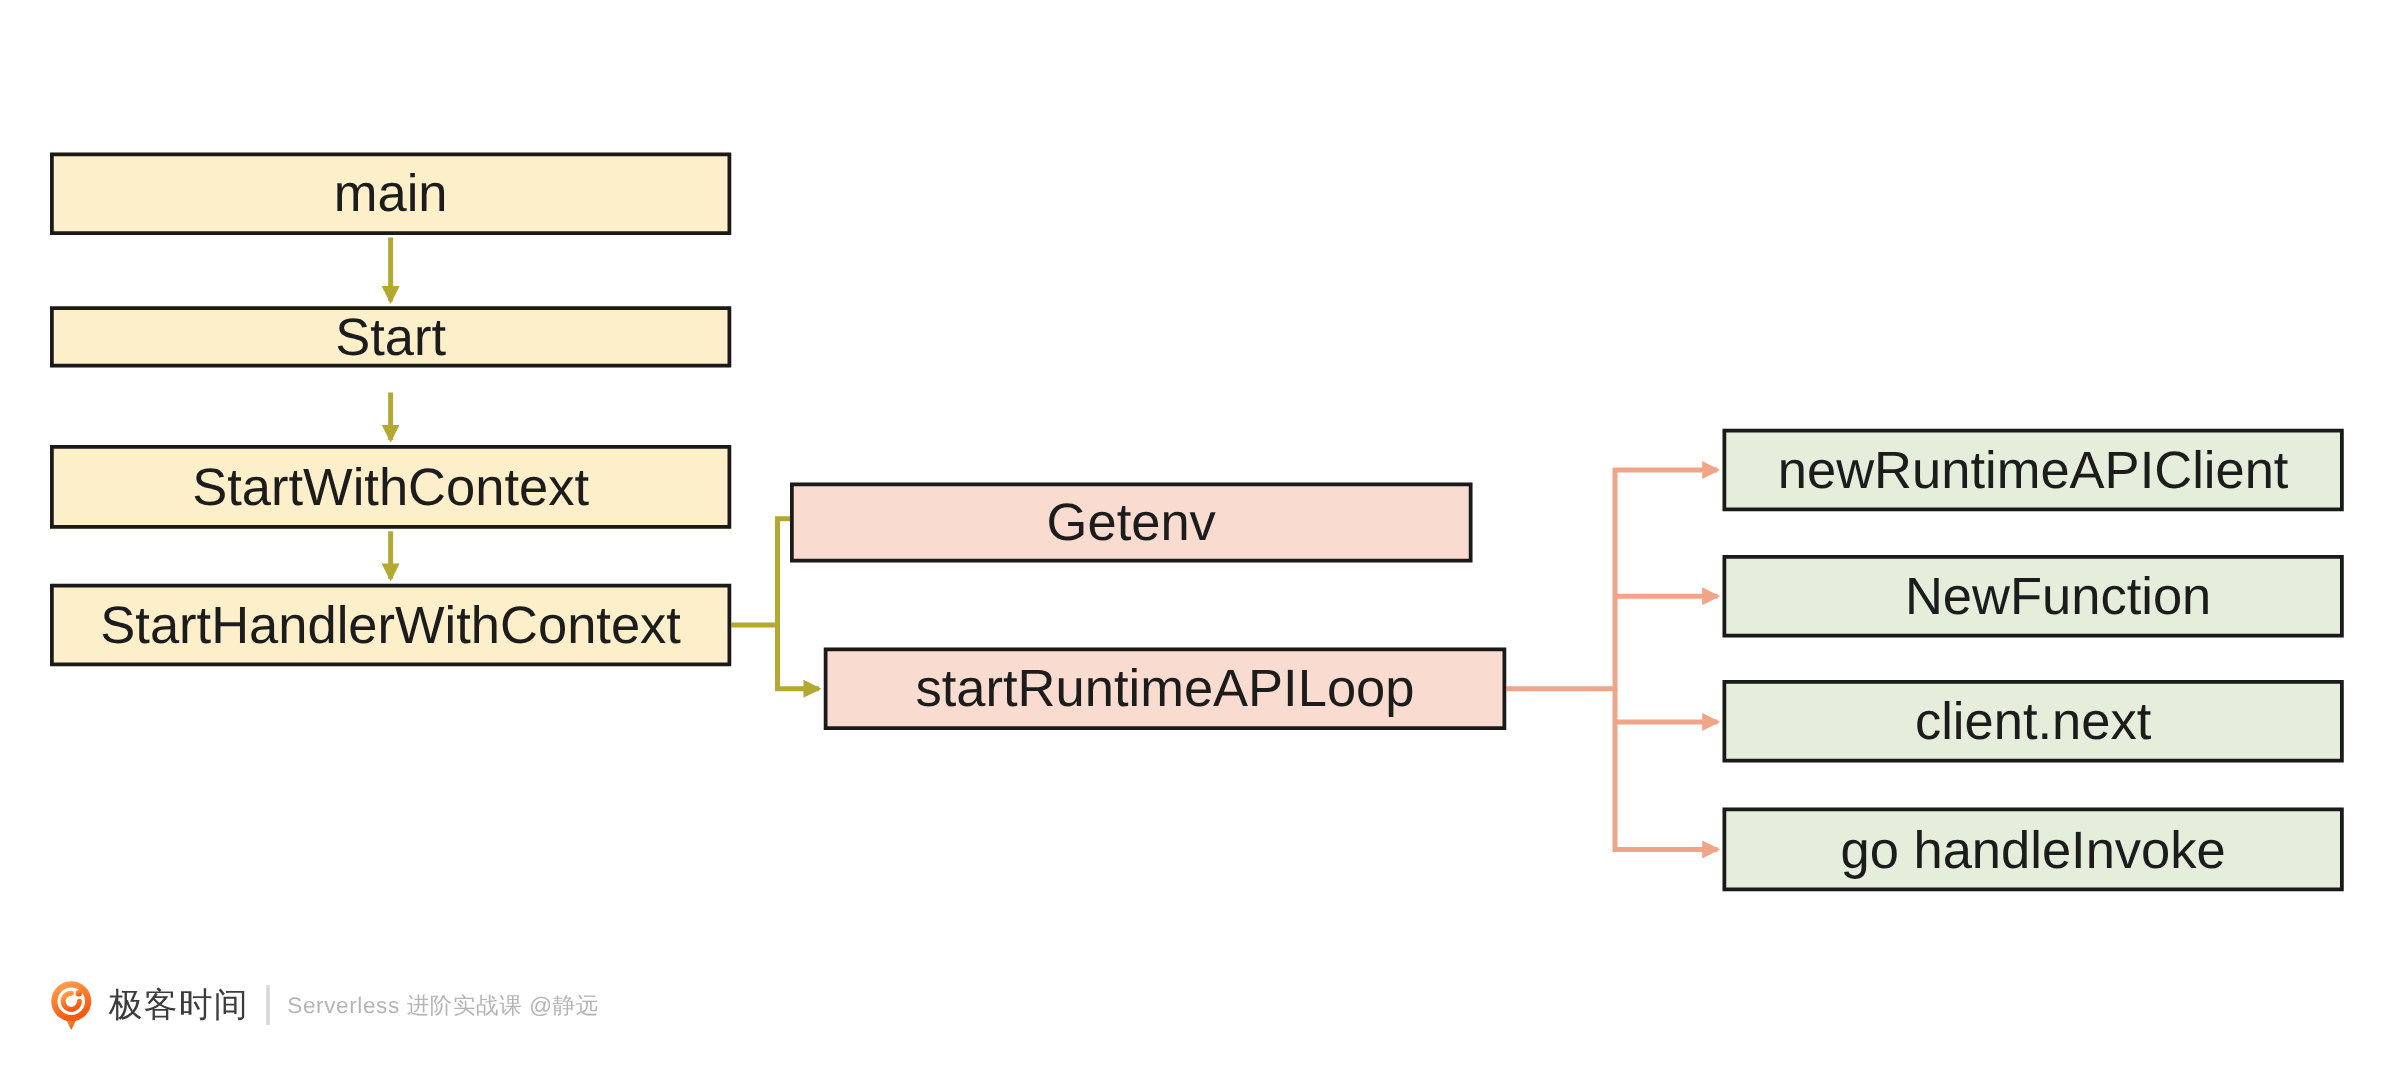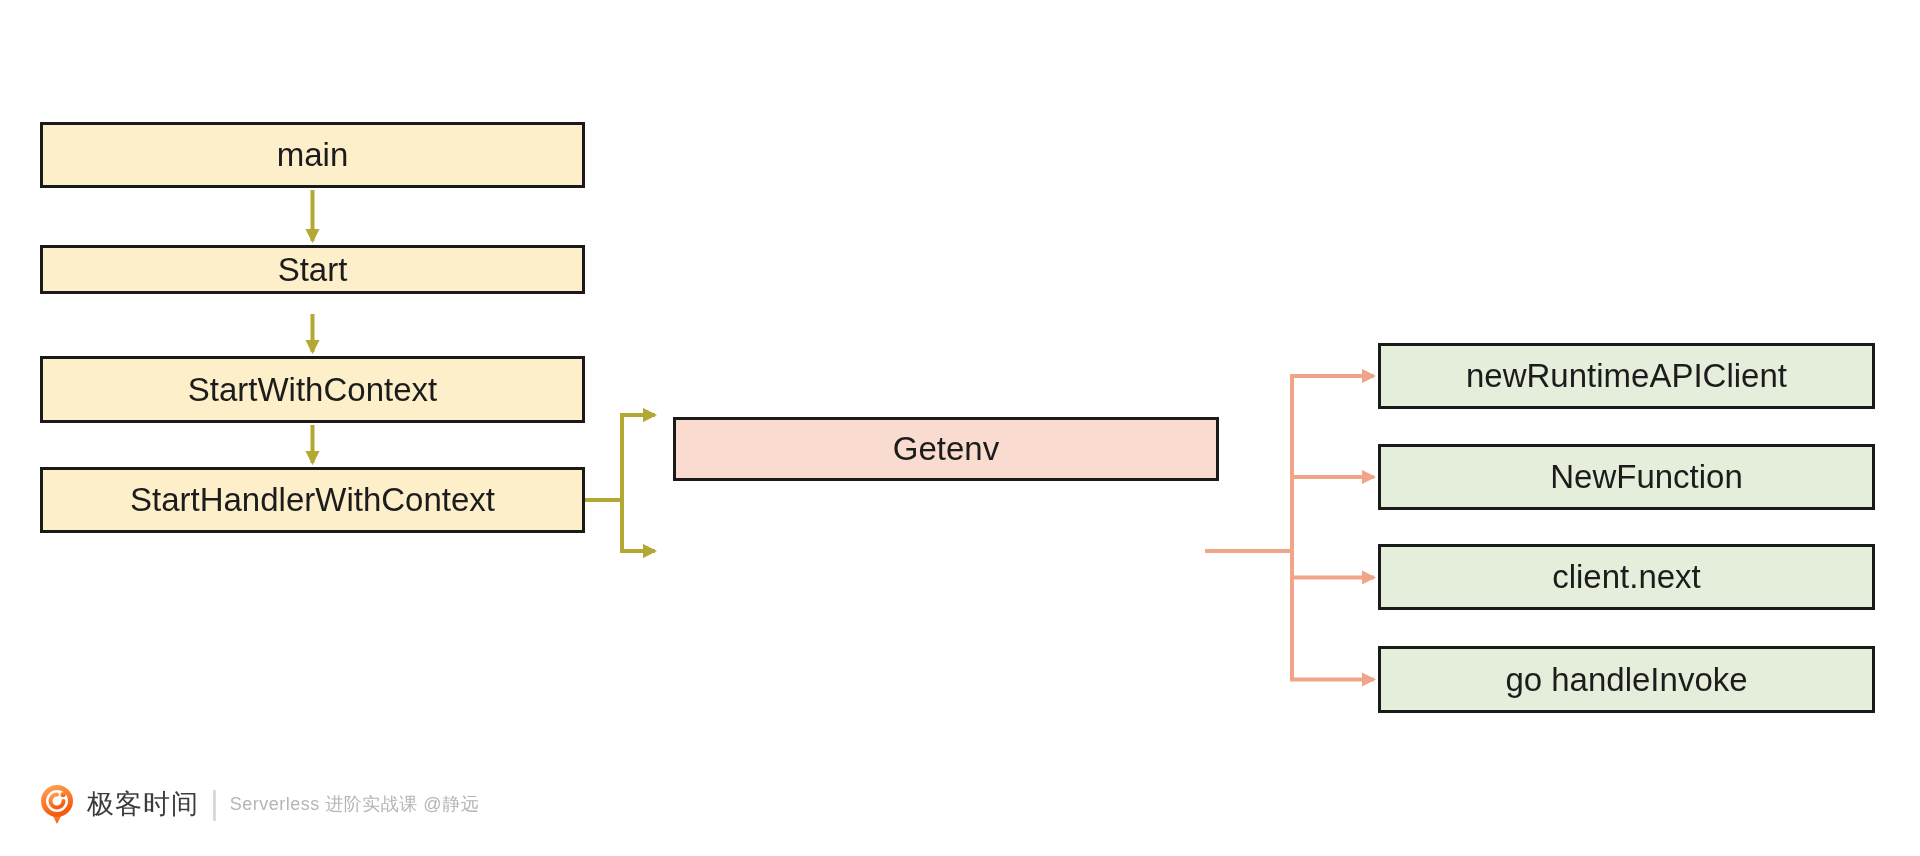--- a/index.html
+++ b/index.html
@@ -29,21 +29,21 @@
   .edge-salmon { stroke: var(--arrow-salmon); }
   .mk-olive { fill: var(--arrow-olive); }
   .mk-salmon { fill: var(--arrow-salmon); }
   .node {
     position: absolute;
     display: flex;
     align-items: center;
     justify-content: center;
     box-sizing: border-box;
     border: 3px solid var(--node-border);
-    font-size: 33px;
+    font-size: 42px;
     color: #1c1c1c;
     white-space: nowrap;
   }
   .node-yellow { background: var(--box-yellow); }
   .node-pink   { background: var(--box-pink); }
   .node-green  { background: var(--box-green); }
 
   .footer {
     position: absolute;
     left: 38px;
@@ -96,21 +96,22 @@
     <path class="edge edge-salmon" d="M1292,477 L1374,477" marker-end="url(#arrow-salmon)"></path>
     <path class="edge edge-salmon" d="M1292,551 L1292,679.5 L1374,679.5" marker-end="url(#arrow-salmon)"></path>
     <path class="edge edge-salmon" d="M1292,577.5 L1374,577.5" marker-end="url(#arrow-salmon)"></path>
   </svg>
 
   <div class="node node-yellow" style="left:40px; top:122px; width:545px; height:66px;">main</div>
   <div class="node node-yellow" style="left:40px; top:245px; width:545px; height:49px;">Start</div>
   <div class="node node-yellow" style="left:40px; top:356px; width:545px; height:67px;">StartWithContext</div>
   <div class="node node-yellow" style="left:40px; top:467px; width:545px; height:66px;">StartHandlerWithContext</div>
 
-  <div class="node node-pink" style="left:673px; top:386px; width:546px; height:64px;margin-top:31px;">Getenv</div>
+  <div class="node node-pink" style="left:632px; top:386px; width:546px; height:64px;">Getenv</div>
+  <div class="node node-pink" style="left:659px; top:518px; width:546px; height:66px;">startRuntimeAPILoop</div>
 
   <div class="node node-green" style="left:1378px; top:343px; width:497px; height:66px;">newRuntimeAPIClient</div>
   <div class="node node-green" style="left:1378px; top:444px; width:497px; height:66px;padding-left:40px;">NewFunction</div>
   <div class="node node-green" style="left:1378px; top:544px; width:497px; height:66px;">client.next</div>
   <div class="node node-green" style="left:1378px; top:646px; width:497px; height:67px;">go handleInvoke</div>
 
   <div class="footer">
     <svg width="38" height="44" viewBox="0 0 38 44">
       <defs>
         <linearGradient id="lg-logo" x1="0" y1="0" x2="0.4" y2="1">

